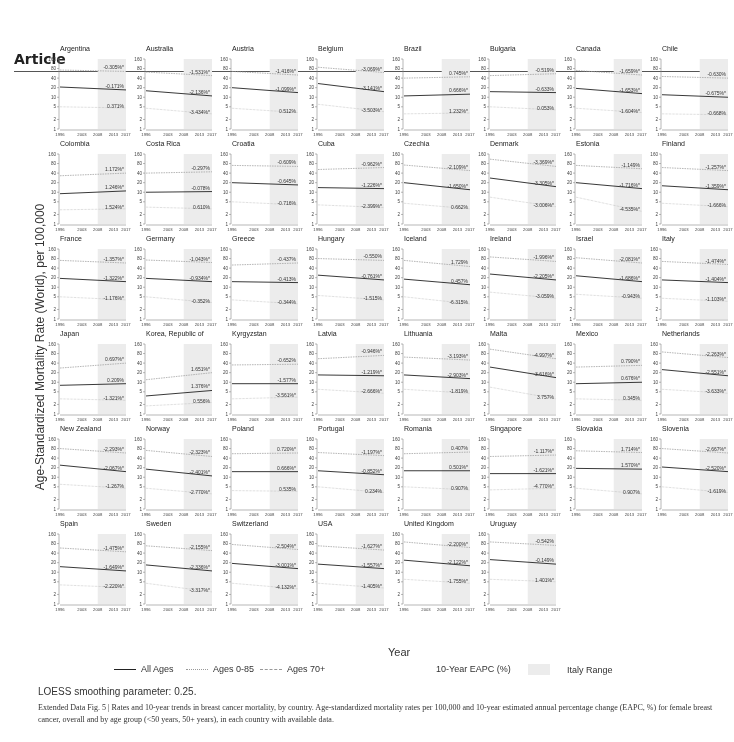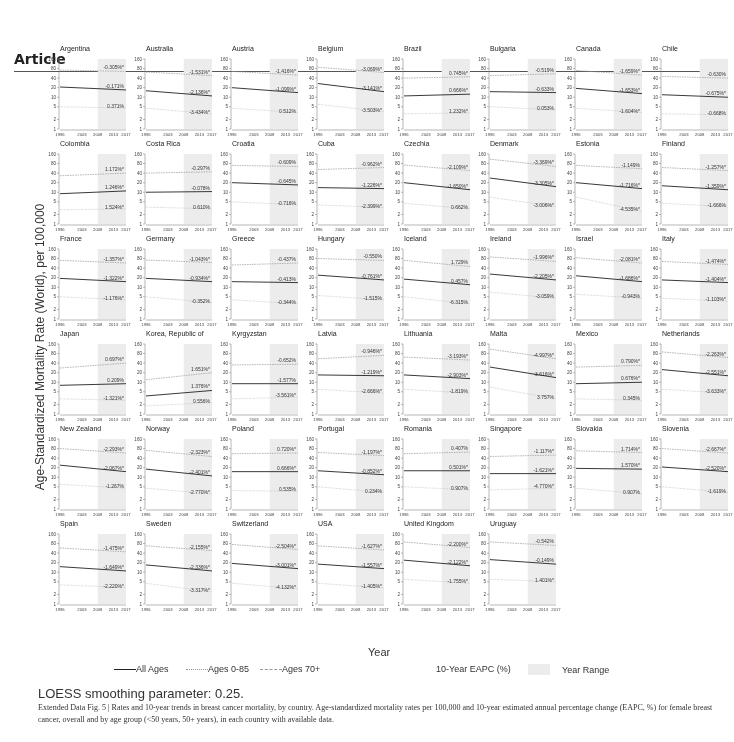--- a/index.html
+++ b/index.html
@@ -5,26 +5,26 @@
   html, body { margin:0; padding:0; background:#ffffff; }
   body { width:734px; height:742px; position:relative; overflow:hidden; font-family:"Liberation Sans", sans-serif; color:#222; }
   .hdr { position:absolute; left:14px; right:14px; top:8px; height:22px; border-bottom:1.5px solid #555;margin-top:41px; }
   .hdr-title { position:absolute; left:0; top:2px; font-size:14px; font-weight:bold; color:#222; font-family:"DejaVu Sans", sans-serif; }
   .hdr-doi { position:absolute; right:0; top:4px; font-size:10px; font-weight:bold; color:#1f6fa8; }
   .ylabel { position:absolute; left:-150px; top:340px; width:380px; transform:rotate(-90deg); text-align:center; font-size:12px; color:#333; }
   #grid { position:absolute; left:46px; top:46px; width:684px; height:590px; }
   .panel { position:absolute; width:86px; height:95px; }
   .p-title { position:absolute; left:14px; top:-1px; font-size:7px; color:#222; white-space:nowrap; }
   .panel svg { position:absolute; left:0; top:0; }
-  .xlabel { position:absolute; left:368px; top:646px; font-size:11px; color:#333; }
+  .xlabel { position:absolute; left:388px; top:646px; font-size:11px; color:#333; }
   .legend { position:absolute; top:662px; left:0; width:734px; height:16px; font-size:9px; color:#333; }
-  .lg { position:absolute; top:2px; display:flex; align-items:center; white-space:nowrap; }
+  .lg { position:absolute; top:2px; display:flex; align-items:center; gap:5px; white-space:nowrap; }
   .lg-line { width:22px; height:0; }
   .lg-box { width:22px; height:11px; background:#ececec; }
-  .note { position:absolute; left:38px; top:686px; font-size:13px; color:#333; }
+  .note { position:absolute; left:38px; top:686px; font-size:10px; color:#333; }
   .caption { position:absolute; left:38px; top:702px; width:680px; font-size:8px; line-height:12px; color:#333; font-family:"Liberation Serif", serif; }
   .caption b { font-weight:normal; }
 </style>
 </head>
 <body>
 
 <div class="hdr">
   <span class="hdr-title">Article</span>
 </div>
 
@@ -1656,19 +1656,19 @@
   </div>
   <div class="lg" style="left:260px">
     <span class="lg-line" style="border-top:1.5px dashed #999"></span>
     <span>Ages 70+</span>
   </div>
   <div class="lg" style="left:436px">
     <span>10-Year EAPC (%)</span>
   </div>
   <div class="lg" style="left:528px">
     <span class="lg-box"></span>
-    <span style="margin-left:12px">Year Range</span>
+    <span style="margin-left:12px">Italy Range</span>
   </div>
 </div>
 
 <div class="note">LOESS smoothing parameter: 0.25.</div>
 
 <div class="caption"><b>Extended Data Fig. 5 | Rates and 10-year trends in breast cancer mortality, by country.</b><span> Age-standardized mortality rates per 100,000 and 10-year estimated annual percentage change (EAPC, %) for female breast cancer, overall and by age group (&lt;50 years, 50+ years), in each country with available data.</span></div>
 
 </body></html>

